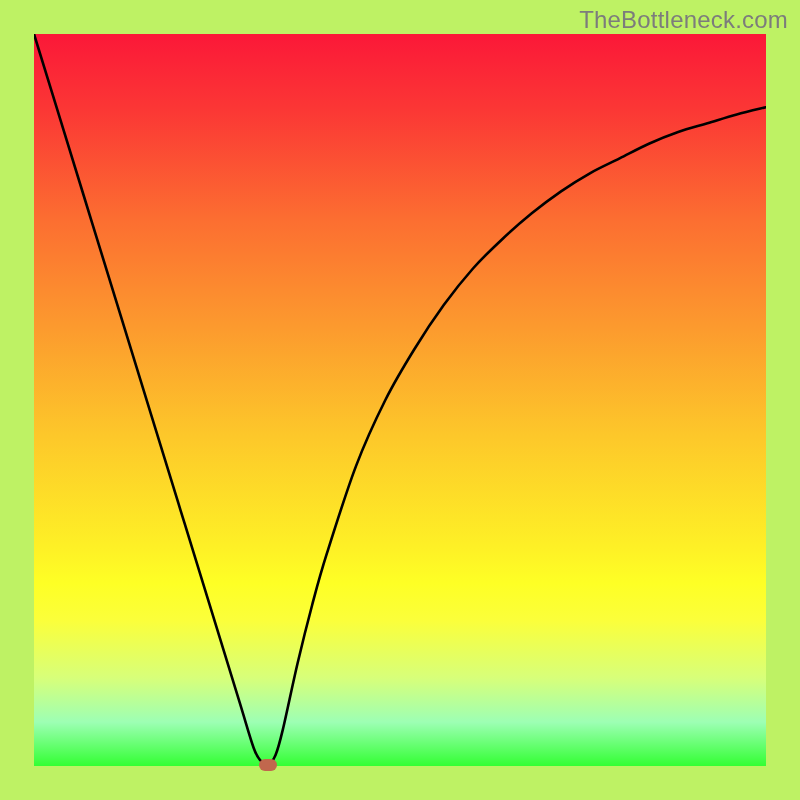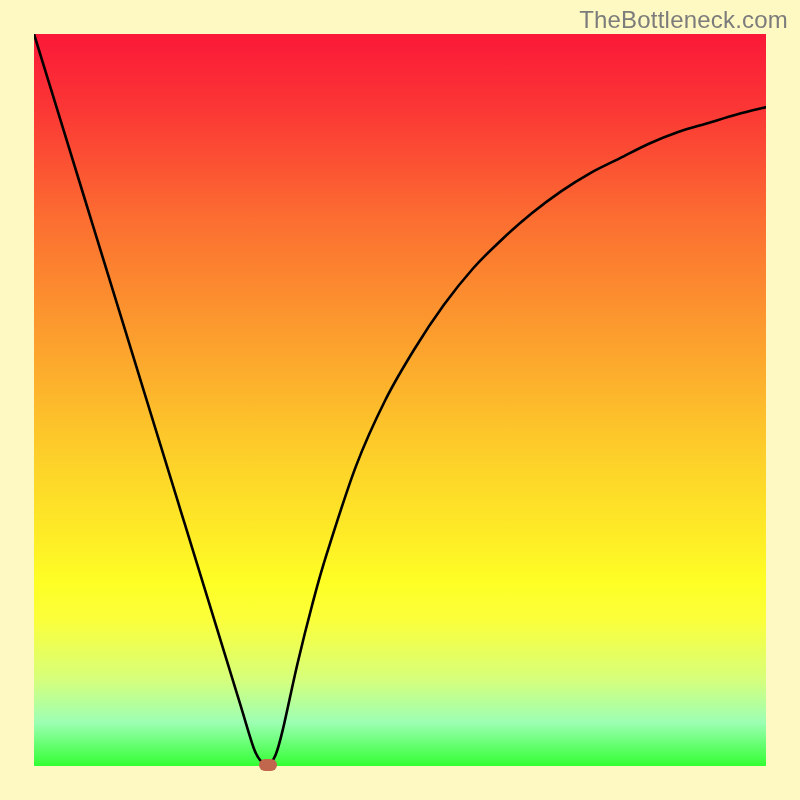--- a/index.html
+++ b/index.html
@@ -10,21 +10,21 @@
     background: #000;
     overflow: hidden;
     font-family: Arial, Helvetica, sans-serif;
   }
   .frame {
     position: absolute;
     top: 0;
     left: 0;
     width: 800px;
     height: 800px;
-    background: #fef9c3;
+    background: #bef264;
   }
   .plot-area {
     position: absolute;
     top: 34px;
     left: 34px;
     width: 732px;
     height: 732px;
     background: linear-gradient(to bottom,
       #fb1838 0%,
       #fb3635 10%,

